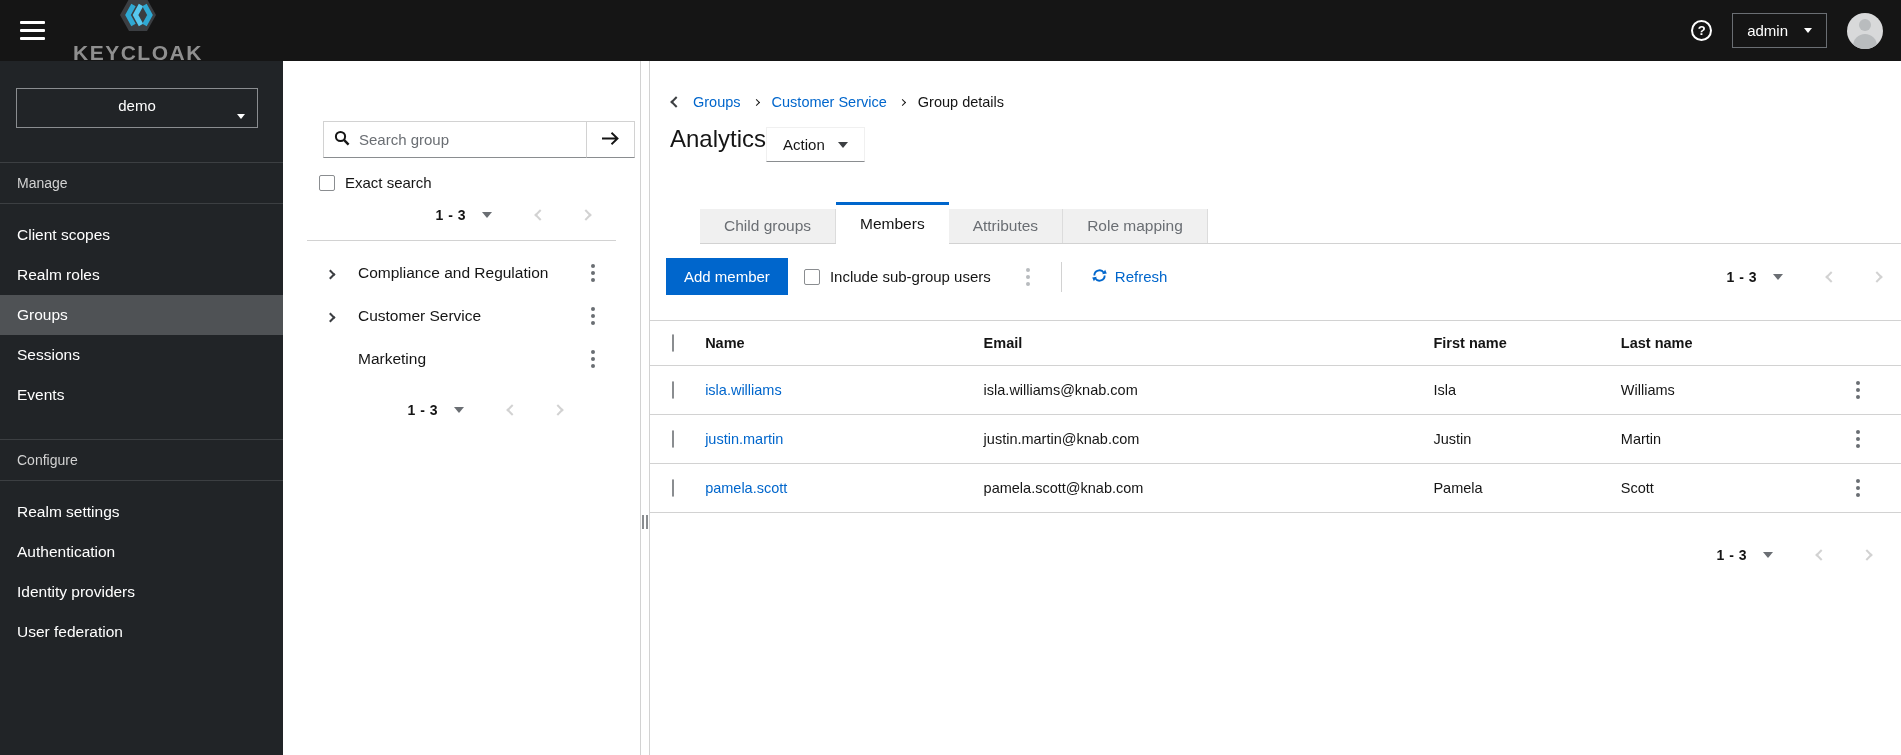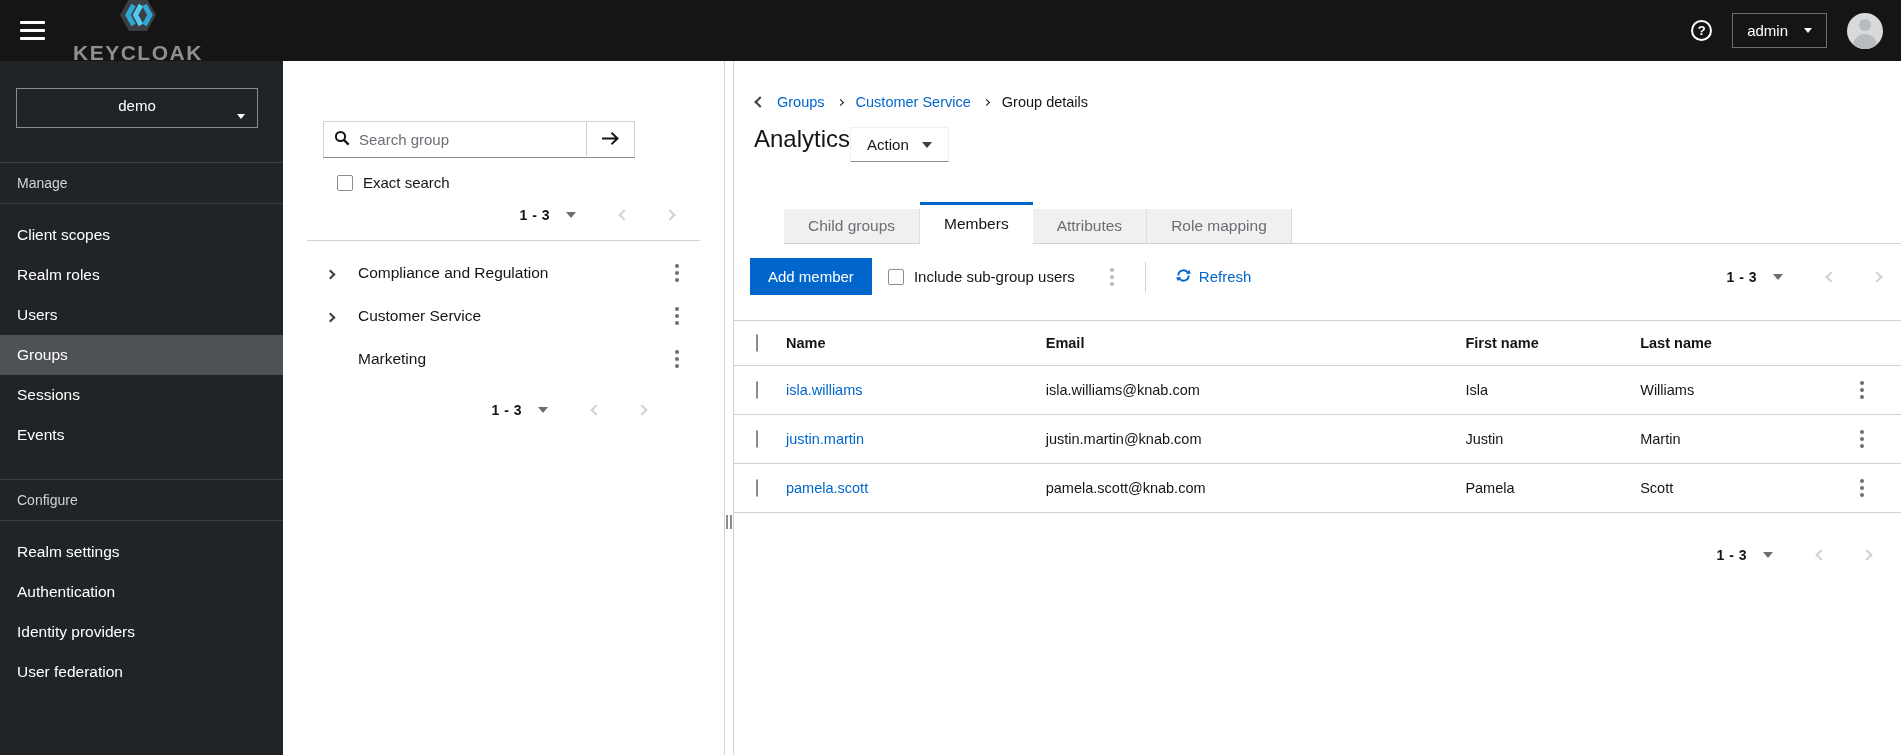--- a/index.html
+++ b/index.html
@@ -31,30 +31,30 @@
   .realm-box { margin: 27px 25px 0 16px; border: 1px solid #8a8d90; padding: 8px 12px; display: flex;
                align-items: center; font-size: 15px; cursor: pointer; flex-direction: column; }
   .nav-section { margin-top: 34px; border-top: 1px solid #3c3f42; border-bottom: 1px solid #3c3f42;
                  padding: 12px 17px; font-size: 14px; color: #d2d2d2; }
   .nav-section.second { margin-top: 24px; }
   .nav-list { margin-top: 11px; }
   .nav-item { padding: 0 17px; height: 40px; display: flex; align-items: center; font-size: 15.5px; cursor: pointer; }
   .nav-item.active { background: #4f5255; }
 
   
-  .tree { width: 442px; background: #fff; border-right: 1px solid #d2d2d2; padding-top: 60px; flex-shrink: 0; }
+  .tree { width: 358px; background: #fff; border-right: 1px solid #d2d2d2; padding-top: 60px; flex-shrink: 0; }
   .search-row { margin-left: 40px; display: flex; width: 312px; }
   .search-box { flex: 1; display: flex; align-items: center; gap: 9px; border: 1px solid #d2d2d2;
                 border-bottom-color: #8a8d90; height: 37px; padding: 0 10px; background: #fff; }
   .search-box input { border: none; outline: none; font-size: 15px; width: 100%; color: #151515;
                       font-family: "Liberation Sans", sans-serif; }
   .search-box input::placeholder { color: #6a6e73; }
   .search-btn { width: 48px; height: 37px; border: 1px solid #d2d2d2; border-left: none; border-bottom-color: #8a8d90;
                 background: #fff; display: flex; align-items: center; justify-content: center; cursor: pointer; }
-  .exact-row { margin: 16px 0 0 54px; display: flex; align-items: center; gap: 10px; font-size: 15px; }
+  .exact-row { margin: 16px 0 0 36px; display: flex; align-items: center; gap: 10px; font-size: 15px; }
   .checkbox { width: 16px; height: 16px; border: 1px solid #8a8d90; border-radius: 2px; background: #fff;
               flex-shrink: 0; cursor: pointer; }
   .tree-divider { border: none; border-top: 1px solid #d2d2d2; margin: 17px 24px 0; }
   .tree-list { margin-top: 10px; }
   .tree-row { height: 43px; display: flex; align-items: center; padding: 0 40px 0 44px; }
   .tree-chev-cell { width: 31px; }
   .tree-label { flex: 1; font-size: 15.5px; cursor: pointer; }
 
   
   .kebab { display: flex; flex-direction: column; gap: 3px; cursor: pointer; padding: 3px 5px; }
@@ -169,21 +169,20 @@
   <nav class="sidebar">
     <div class="realm-box">
       <span>demo</span>
       <span class="caret white" style="margin-left:auto"></span>
     </div>
 
     <div class="nav-section">Manage</div>
     <div class="nav-list">
       <div class="nav-item">Client scopes</div>
       <div class="nav-item">Realm roles</div>
-      <div class="nav-item">Users</div>
       <div class="nav-item active">Groups</div>
       <div class="nav-item">Sessions</div>
       <div class="nav-item">Events</div>
     </div>
 
     <div class="nav-section second">Configure</div>
     <div class="nav-list">
       <div class="nav-item">Realm settings</div>
       <div class="nav-item">Authentication</div>
       <div class="nav-item">Identity providers</div>

